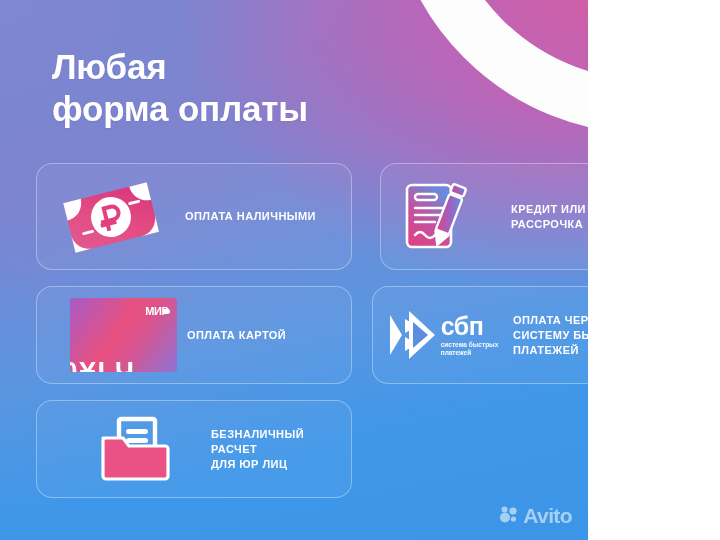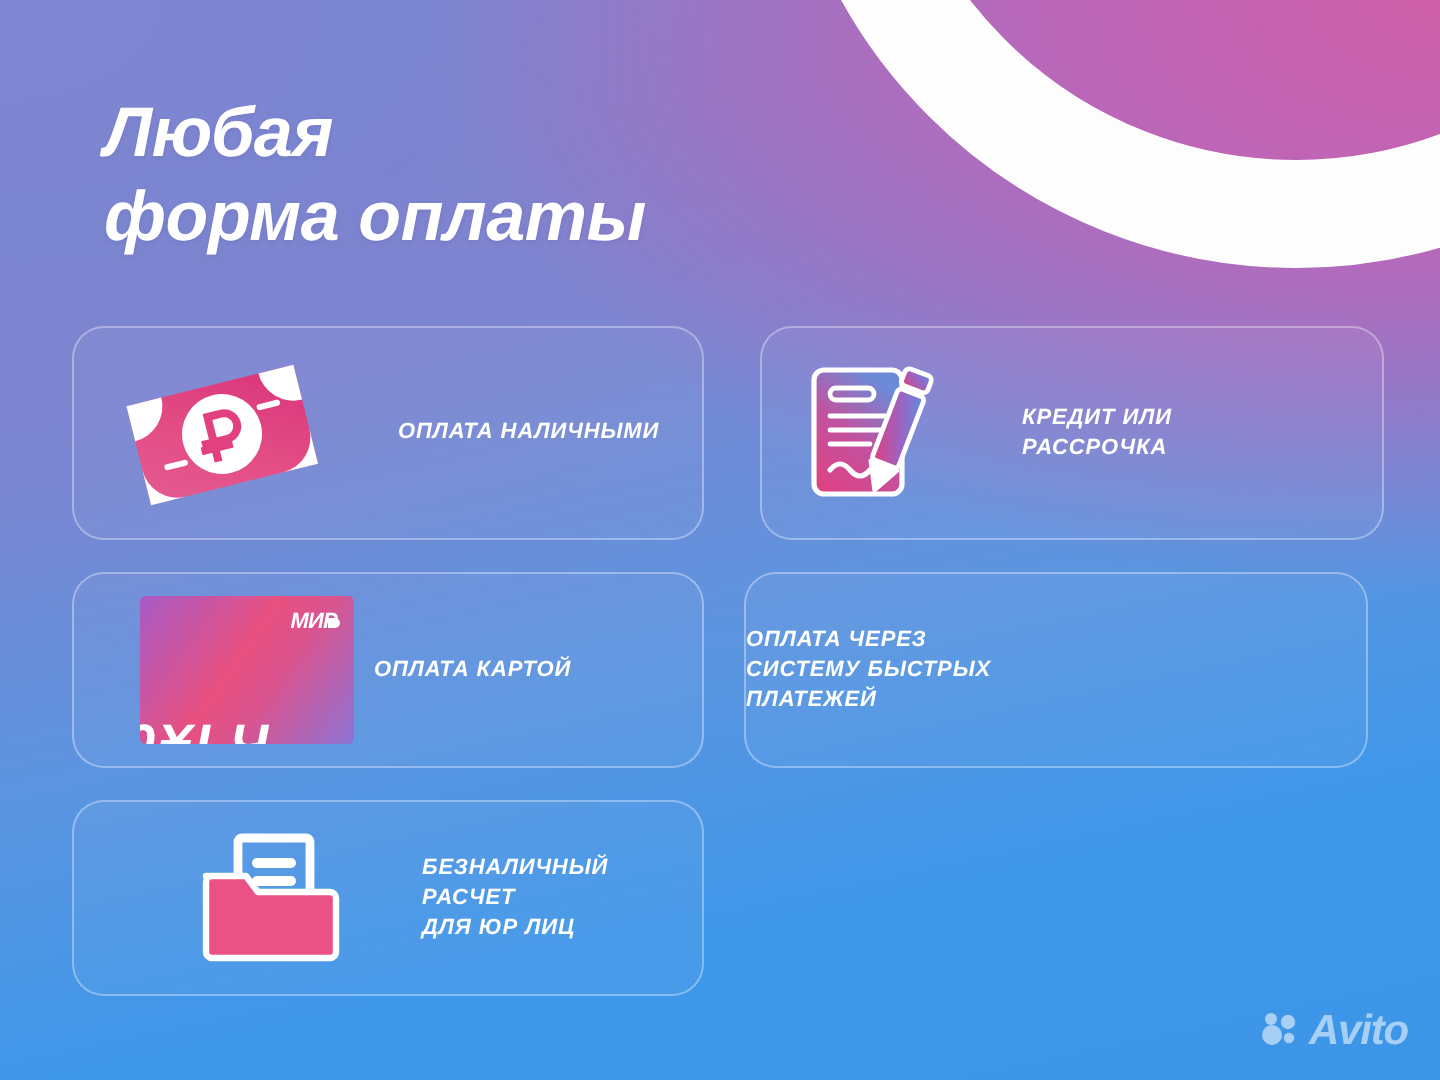--- a/index.html
+++ b/index.html
@@ -6,28 +6,27 @@
 
   html, body {
     width: 720px;
     height: 540px;
     overflow: hidden;
     font-family: "Liberation Sans", sans-serif;
   }
 
   #poster {
     position: relative;
-    width: 720px;
+    width: 588px;
     height: 540px;
     overflow: hidden;
     background:
       radial-gradient(120% 95% at 100% 0%,   #cf5fa8 0%,  #bb66b8 22%, rgba(150,120,210,0) 58%),
       radial-gradient(110% 90% at 0% 0%,     #8186d2 0%,  #7b85d0 25%, rgba(110,130,215,0) 62%),
       linear-gradient(168deg, #8286d1 0%, #8a7fcb 18%, #7a86d2 34%, #5b95e0 58%, #3f97e9 78%, #3d95e8 100%);
-    font-style: italic;
   }
 
   
   .ring {
     position: absolute;
     border-radius: 50%;
     border: 54px solid #fdfdfd;
     width: 520px;
     height: 520px;
     left: 388px;
@@ -79,21 +78,21 @@
   #card-bankcard  { left: 36px;  top: 286px; width: 316px; height: 98px;  }
   #card-sbp       { left: 372px; top: 286px; width: 312px; height: 98px;  }
   #card-invoice   { left: 36px;  top: 400px; width: 316px; height: 98px; padding-left: 24px;  }
 
   #card-cash     .icon-wrap { width: 148px; }
   #card-credit   .icon-wrap { width: 112px; }
   #card-bankcard .icon-wrap { width: 148px; }
   #card-sbp      .icon-wrap { width: 140px; }
   #card-invoice  .icon-wrap { width: 148px; }
 
-  #card-cash     .label { margin-left: 14px; }
+  #card-cash     .label { margin-left: 0; }
   #card-credit   .label { margin-left: 18px; }
   #card-bankcard .label { margin-left: 2px; }
   #card-sbp      .label { margin-left: 0px; }
   #card-invoice  .label { margin-left: 2px; }
 
   
   .bankcard {
     position: relative;
     width: 107px;
     height: 74px;
@@ -228,20 +227,42 @@
     <div class="icon-wrap">
       <div class="bankcard">
         <div class="mir">МИР</div>
         <div class="pan">0ӾLЧ</div>
       </div>
     </div>
     <div class="label">ОПЛАТА КАРТОЙ</div>
   </div>
 
   <div class="card" id="card-sbp">
+    <div class="icon-wrap">
+      <div style="display:flex;align-items:center;gap:5px;">
+        <svg width="48" height="52" viewBox="0 0 48 52">
+          <g fill="#ffffff">
+            <path d="M2 6 L2 46 L14 26 Z"></path>
+            <path d="M17 10 L17 24 L29 17 Z"></path>
+            <path d="M17 28 L17 42 L29 35 Z"></path>
+            <path d="M20 4 L20 48 L46 26 Z" opacity="0.0"></path>
+            <path d="M21 2 L21 50 L47 26 Z"></path>
+          </g>
+          <g fill="none" stroke="#5f8ad8" stroke-width="2.4">
+            <path d="M21 2 L21 50 L47 26 Z" stroke="none"></path>
+          </g>
+          <path d="M25 13 L25 39 L40 26 Z" fill="#5b8ede"></path>
+        </svg>
+        <div style="line-height:1;">
+          <div style="color:#ffffff;font-size:25px;font-weight:bold;letter-spacing:-0.5px;">сбп</div>
+          <div style="color:#ffffff;font-size:6.5px;line-height:7.6px;font-weight:bold;white-space:pre-line;margin-top:2px;opacity:.95;">система быстрых
+платежей</div>
+        </div>
+      </div>
+    </div>
     <div class="label">ОПЛАТА ЧЕРЕЗ
 СИСТЕМУ БЫСТРЫХ
 ПЛАТЕЖЕЙ</div>
   </div>
 
   <div class="card" id="card-invoice">
     <div class="icon-wrap">
       <svg width="80" height="66" viewBox="0 0 80 66">
         <rect x="24" y="3" width="36" height="36" rx="2" fill="none" stroke="#ffffff" stroke-width="4.4"></rect>
         <g fill="#ffffff">

